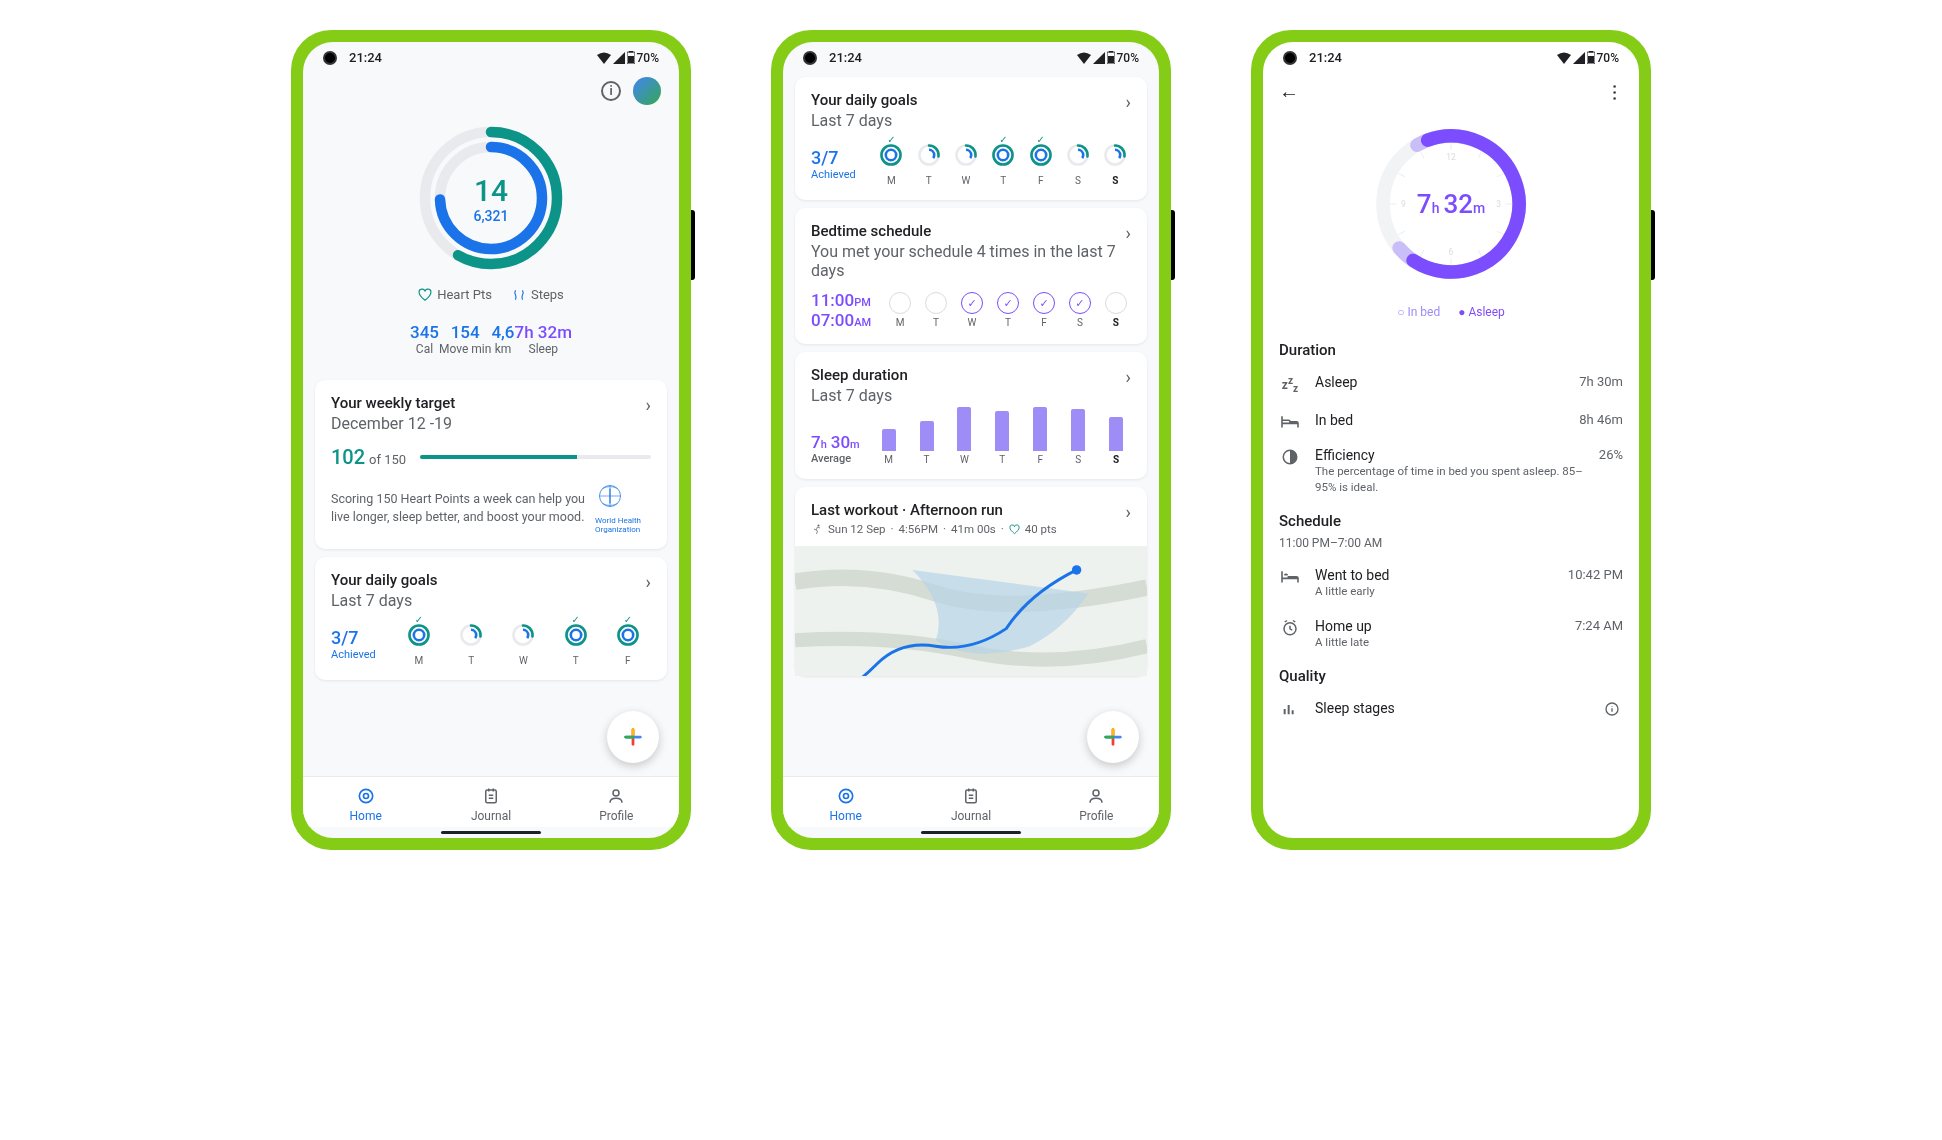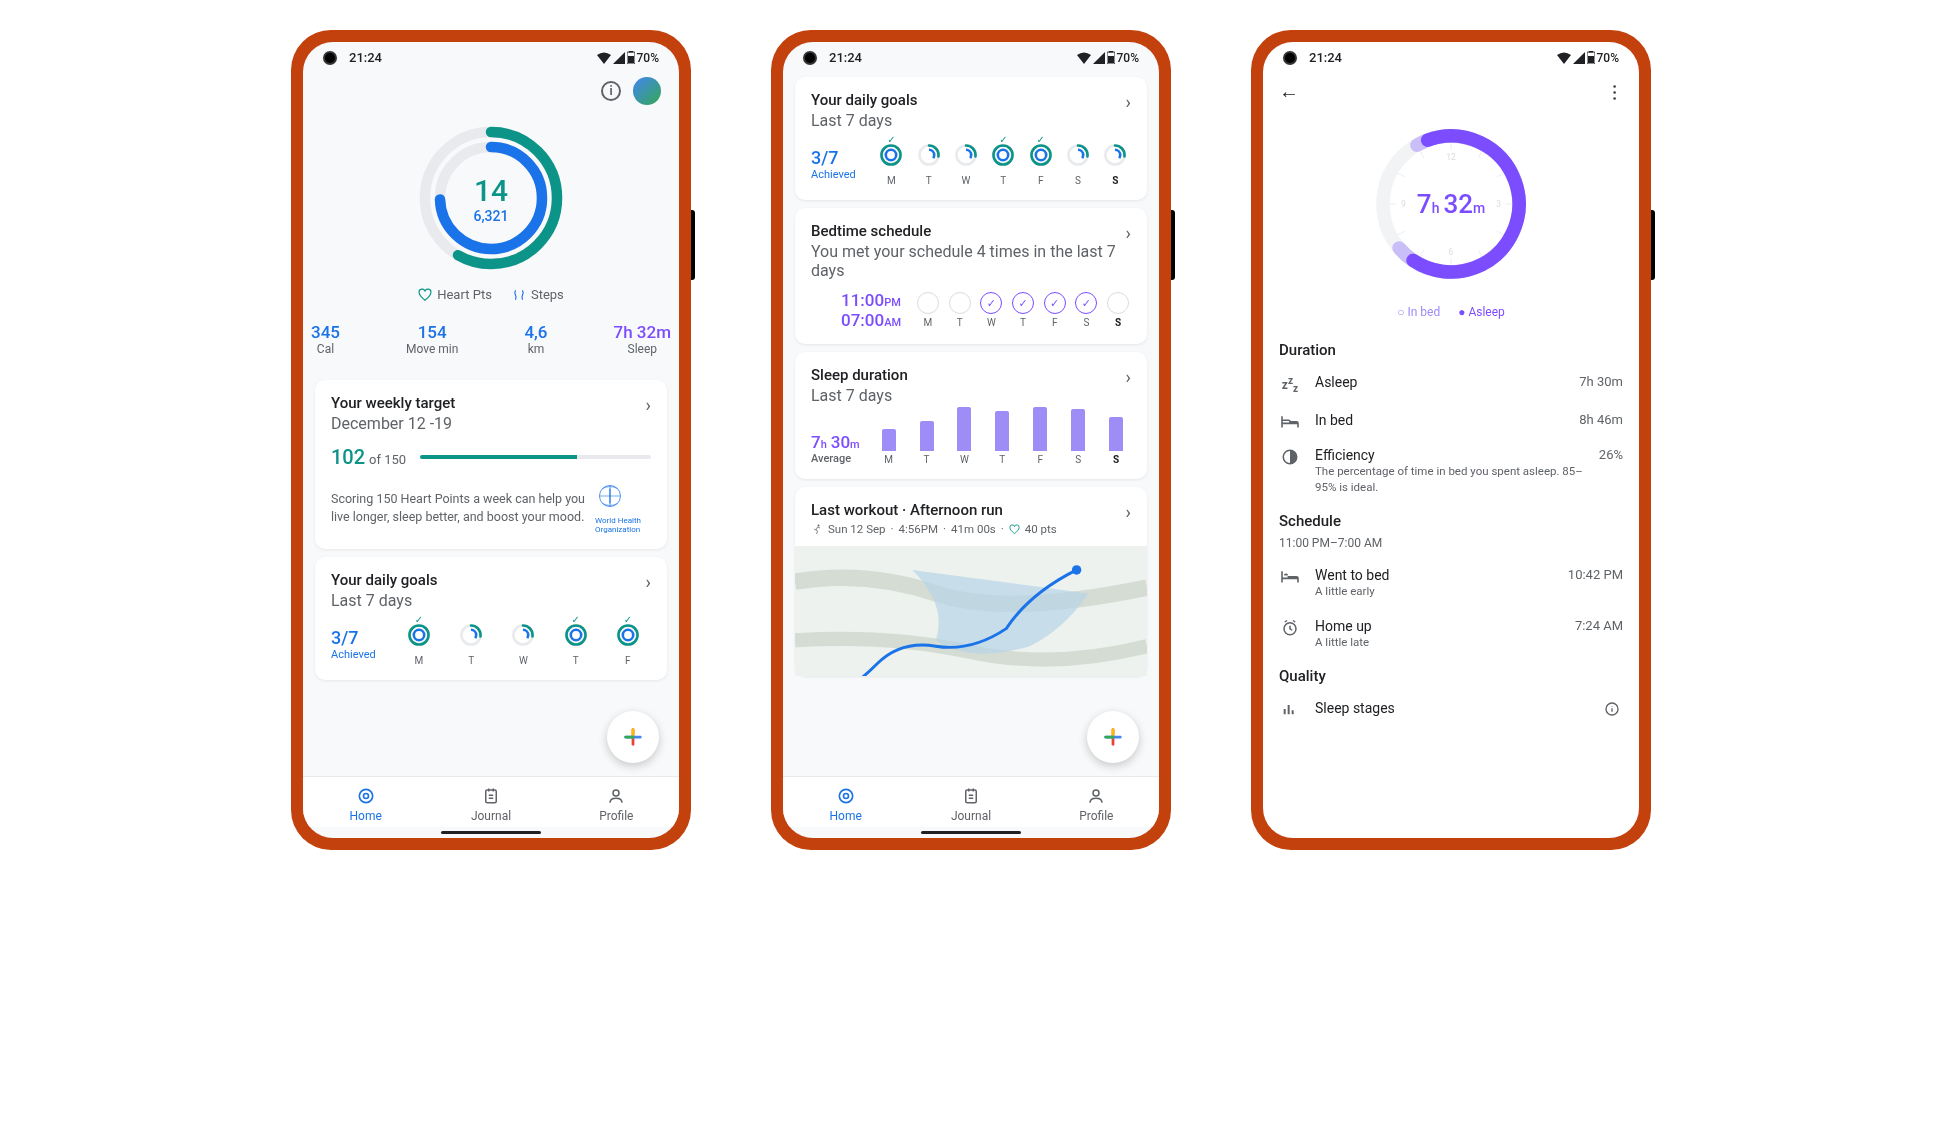--- a/index.html
+++ b/index.html
@@ -1,17 +1,17 @@
 <!DOCTYPE html>
 <html><head>
 <meta charset="utf-8">
 <style>
 * { margin: 0; padding: 0; box-sizing: border-box; font-family: -apple-system, 'Roboto', 'Segoe UI', sans-serif; }
 body { background: #fff; display: flex; justify-content: center; gap: 80px; padding: 30px; }
-.phone { width: 400px; height: 820px; background: #c2410c; border-radius: 40px; padding: 12px; position: relative; }
+.phone { width: 400px; height: 820px; background: #84cc16; border-radius: 40px; padding: 12px; position: relative; }
 .phone::after { content: ''; position: absolute; right: -4px; top: 180px; width: 4px; height: 70px; background: #000; border-radius: 0 3px 3px 0; }
 .screen { width: 100%; height: 100%; background: #f8f9fa; border-radius: 30px; overflow: hidden; position: relative; display: flex; flex-direction: column; }
 .screen-white { background: #fff; }
 .status-bar { display: flex; justify-content: space-between; align-items: center; padding: 8px 20px 4px; font-size: 13px; font-weight: 500; color: #202124; }
 .camera { width: 14px; height: 14px; background: #000; border-radius: 50%; border: 2px solid #333; }
 .status-left { display: flex; align-items: center; gap: 12px; }
 .status-right { display: flex; align-items: center; gap: 2px; font-size: 12px; }
 .content { flex: 1; overflow-y: auto; overflow-x: hidden; }
 .content::-webkit-scrollbar { display: none; }
 
@@ -20,21 +20,21 @@
 .info-icon { width: 20px; height: 20px; border: 2px solid #5f6368; border-radius: 50%; display: flex; align-items: center; justify-content: center; font-size: 12px; font-weight: bold; color: #5f6368; }
 .avatar { width: 28px; height: 28px; border-radius: 50%; background: linear-gradient(135deg, #4285f4, #34a853); }
 .ring-container { display: flex; justify-content: center; padding: 10px 0 8px; }
 .ring { position: relative; width: 150px; height: 150px; }
 .ring svg { width: 150px; height: 150px; transform: rotate(-90deg); }
 .ring-text { position: absolute; top: 50%; left: 50%; transform: translate(-50%, -50%); text-align: center; }
 .ring-pts { font-size: 30px; font-weight: 500; color: #0d9488; }
 .ring-steps { font-size: 14px; font-weight: 500; color: #1a73e8; }
 .legend { display: flex; justify-content: center; gap: 20px; padding: 6px 0 12px; font-size: 13px; color: #5f6368; }
 .legend-item { display: flex; align-items: center; gap: 5px; }
-.metrics { display: flex; justify-content: space-between; padding: 8px 8px 16px; }
+.metrics { display: flex; justify-content: center; padding: 8px 8px 16px; }
 .metric { text-align: center; }
 .metric-val { font-size: 17px; font-weight: 500; color: #1a73e8; }
 .metric-val.purple { color: #7c4dff; }
 .metric-label { font-size: 12px; color: #5f6368; }
 .card { background: #fff; margin: 8px 12px; border-radius: 10px; padding: 14px 16px; box-shadow: 0 1px 3px rgba(0,0,0,0.08); }
 .card-header { display: flex; justify-content: space-between; align-items: flex-start; }
 .card-title { font-size: 15px; font-weight: 500; color: #202124; }
 .card-sub { font-size: 16px; color: #5f6368; margin-top: 2px; }
 .chevron { color: #5f6368; font-size: 18px; }
 .target-row { display: flex; align-items: center; gap: 14px; margin-top: 12px; }
@@ -58,21 +58,21 @@
 .day-label { font-size: 10px; color: #5f6368; margin-top: 3px; }
 .day-label.bold { font-weight: 700; color: #202124; }
 .fab { position: absolute; bottom: 75px; right: 20px; width: 52px; height: 52px; background: #fff; border-radius: 50%; box-shadow: 0 3px 10px rgba(0,0,0,0.2); display: flex; align-items: center; justify-content: center; }
 .bottom-nav { display: flex; background: #fff; border-top: 1px solid #e8eaed; padding: 8px 0 4px; }
 .nav-item { flex: 1; text-align: center; font-size: 12px; color: #5f6368; }
 .nav-item.active { color: #1a73e8; }
 .nav-icon { height: 22px; display: flex; align-items: center; justify-content: center; margin-bottom: 2px; }
 .home-indicator { width: 100px; height: 3px; background: #202124; border-radius: 2px; margin: 4px auto; }
 
 
-.bedtime-row { display: flex; align-items: center; gap: 14px; margin-top: 10px; margin-left: 30px; }
+.bedtime-row { display: flex; align-items: center; gap: 14px; margin-top: 10px; }
 .bedtime-times { color: #7c4dff; font-weight: 500; }
 .bt-time { font-size: 17px; }
 .bt-ampm { font-size: 11px; }
 .bedtime-days { display: flex; gap: 6px; flex: 1; justify-content: space-around; }
 .bt-day { text-align: center; }
 .bt-circle { width: 22px; height: 22px; border: 1.5px solid #dadce0; border-radius: 50%; display: flex; align-items: center; justify-content: center; margin: 0 auto; }
 .bt-circle.checked { border-color: #7c4dff; color: #7c4dff; font-size: 11px; }
 .sleep-row { display: flex; align-items: flex-end; gap: 14px; margin-top: 10px; }
 .sleep-avg { color: #7c4dff; font-weight: 500; }
 .sleep-val { font-size: 17px; }

